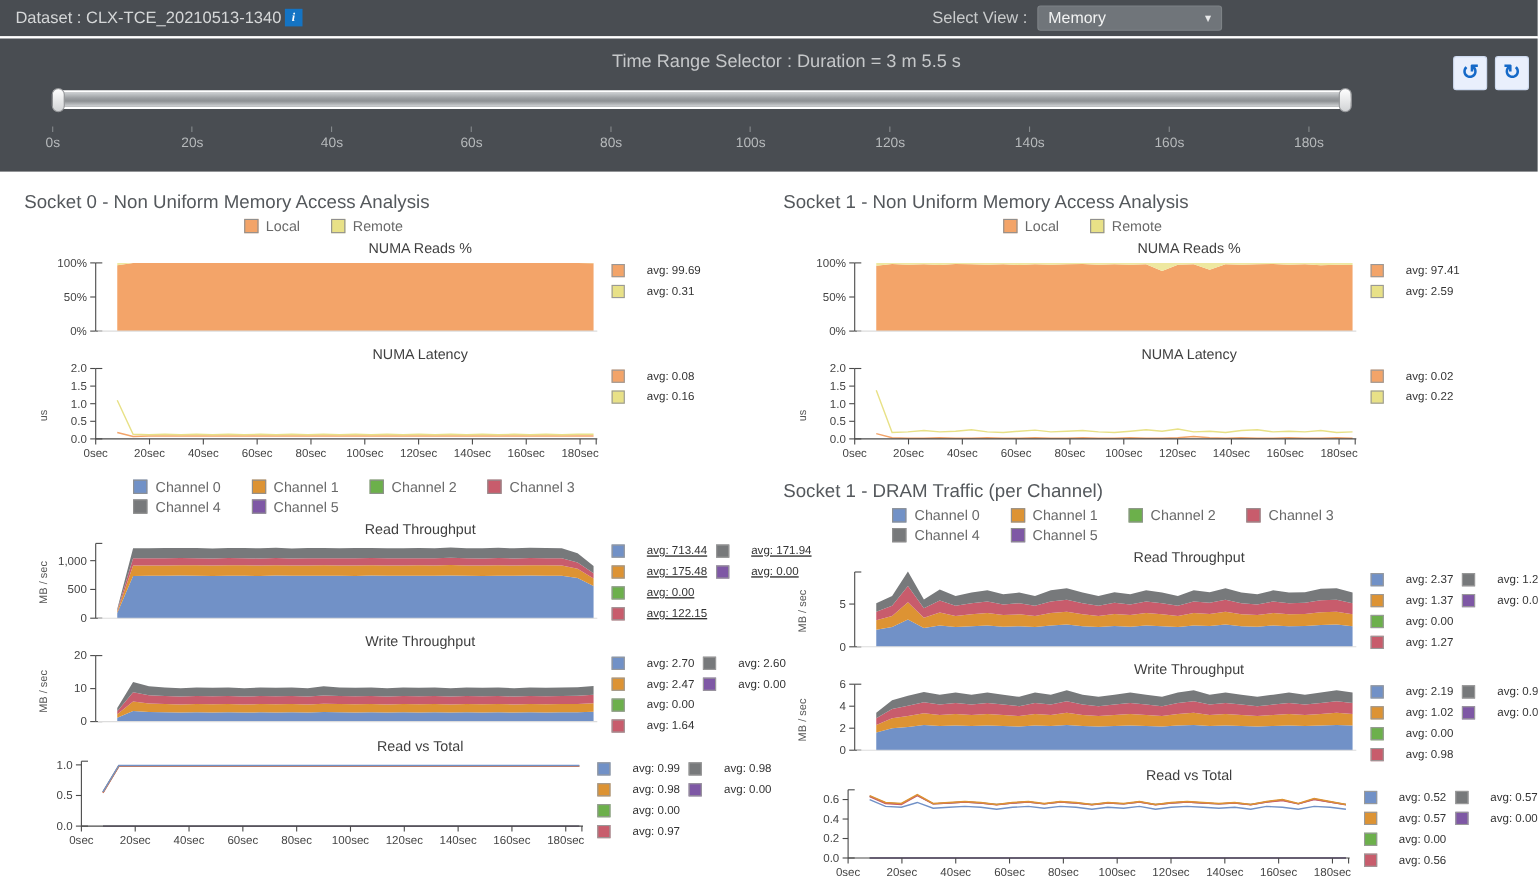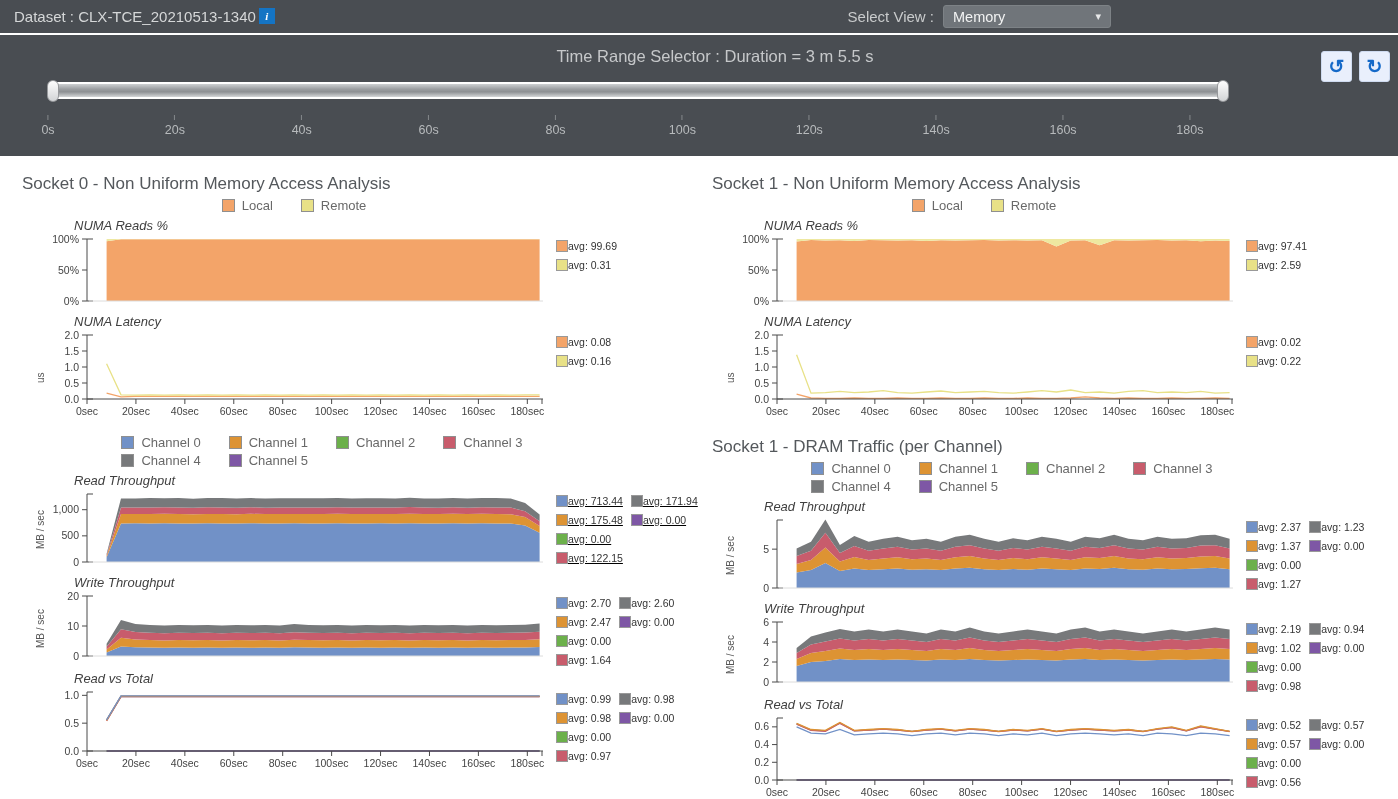--- a/index.html
+++ b/index.html
@@ -42,27 +42,27 @@
   .panels { display:grid; grid-template-columns:690px 708px; padding-top:10px; background:#fff; }
   .panel { padding:6px 0 4px 22px; }
   .panel h2 { font-size:17px; font-weight:400; color:#54585c; margin:2px 0 4px 0; }
   .legend-wrap { width:600px; display:flex; justify-content:center; }
   .legend-grid { display:grid; grid-template-columns:repeat(4,auto); gap:3px 28px; }
   .legend-item { display:flex; align-items:center; gap:7px; cursor:pointer; }
   .legend-item .swatch { width:13px; height:13px; border:1px solid #8f8f8f; display:inline-block; }
   .legend-item .legend-label { font-size:13px; color:#696969; }
 
   .chart { margin-left:12px; }
-  .chart-subtitle { font-style:italic; font-size:13px; color:#3f3f3f; margin:5px 0 1px 40px; }
+  .chart-subtitle { font-size:13px; color:#3f3f3f; margin:5px 0 1px 40px;text-align:center; }
   .chart-row { display:flex; align-items:stretch; }
   .unit { width:13px; writing-mode:vertical-rl; transform:rotate(180deg); font-size:10px; color:#555;
       display:flex; align-items:center; justify-content:center; }
   svg { overflow:visible; display:block; }
   .avg-legend { margin:6px 0 0 12px; display:grid; grid-auto-flow:column; gap:7px 8px; align-content:start; }
-  .avg-entry { display:flex; align-items:center; gap:0; white-space:nowrap; }
+  .avg-entry { display:flex; align-items:center; gap:20px; white-space:nowrap; }
   .avg-entry .swatch { width:12px; height:12px; border:1px solid #999; display:inline-block; }
   .avg-entry .avg-text { font-size:10.5px; color:#333; }
 </style>
 </head>
 <body>
 
 <div class="app">
 
   <header class="topbar">
     <div class="dataset">

